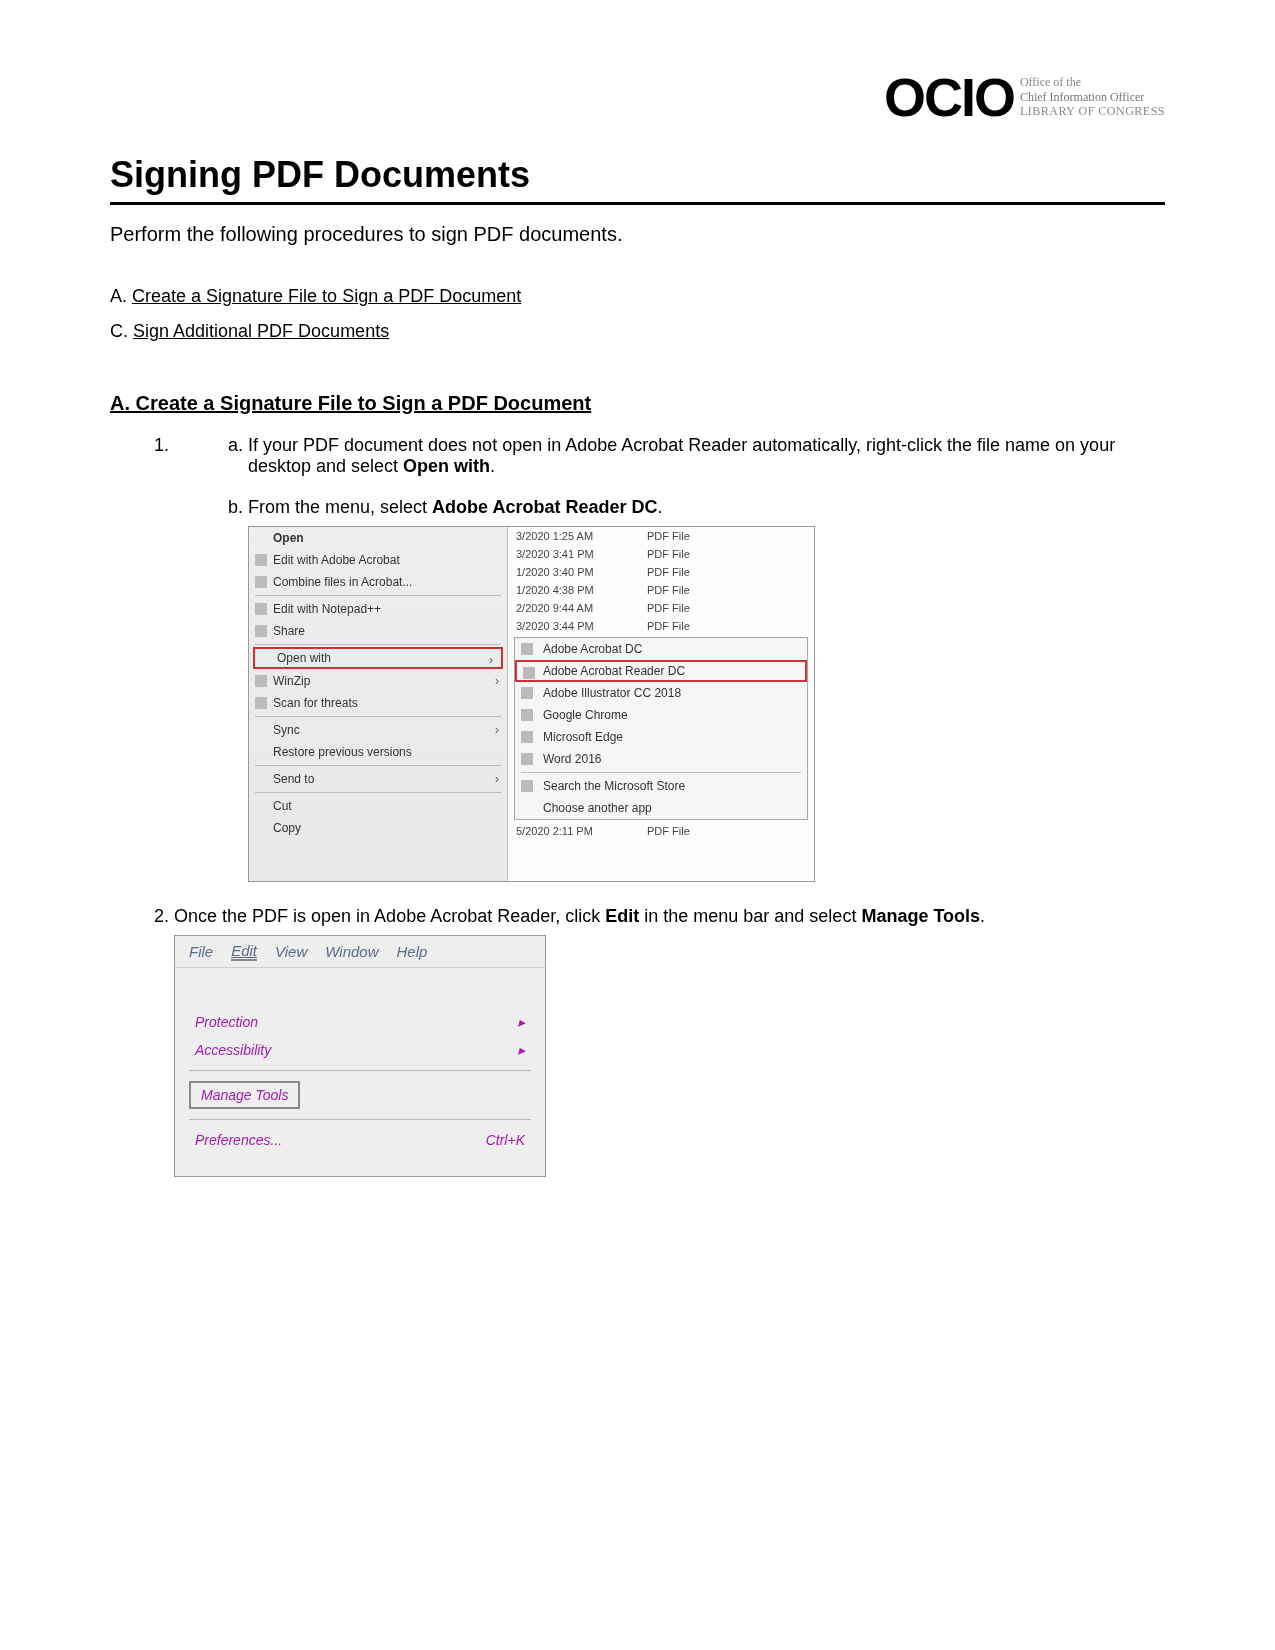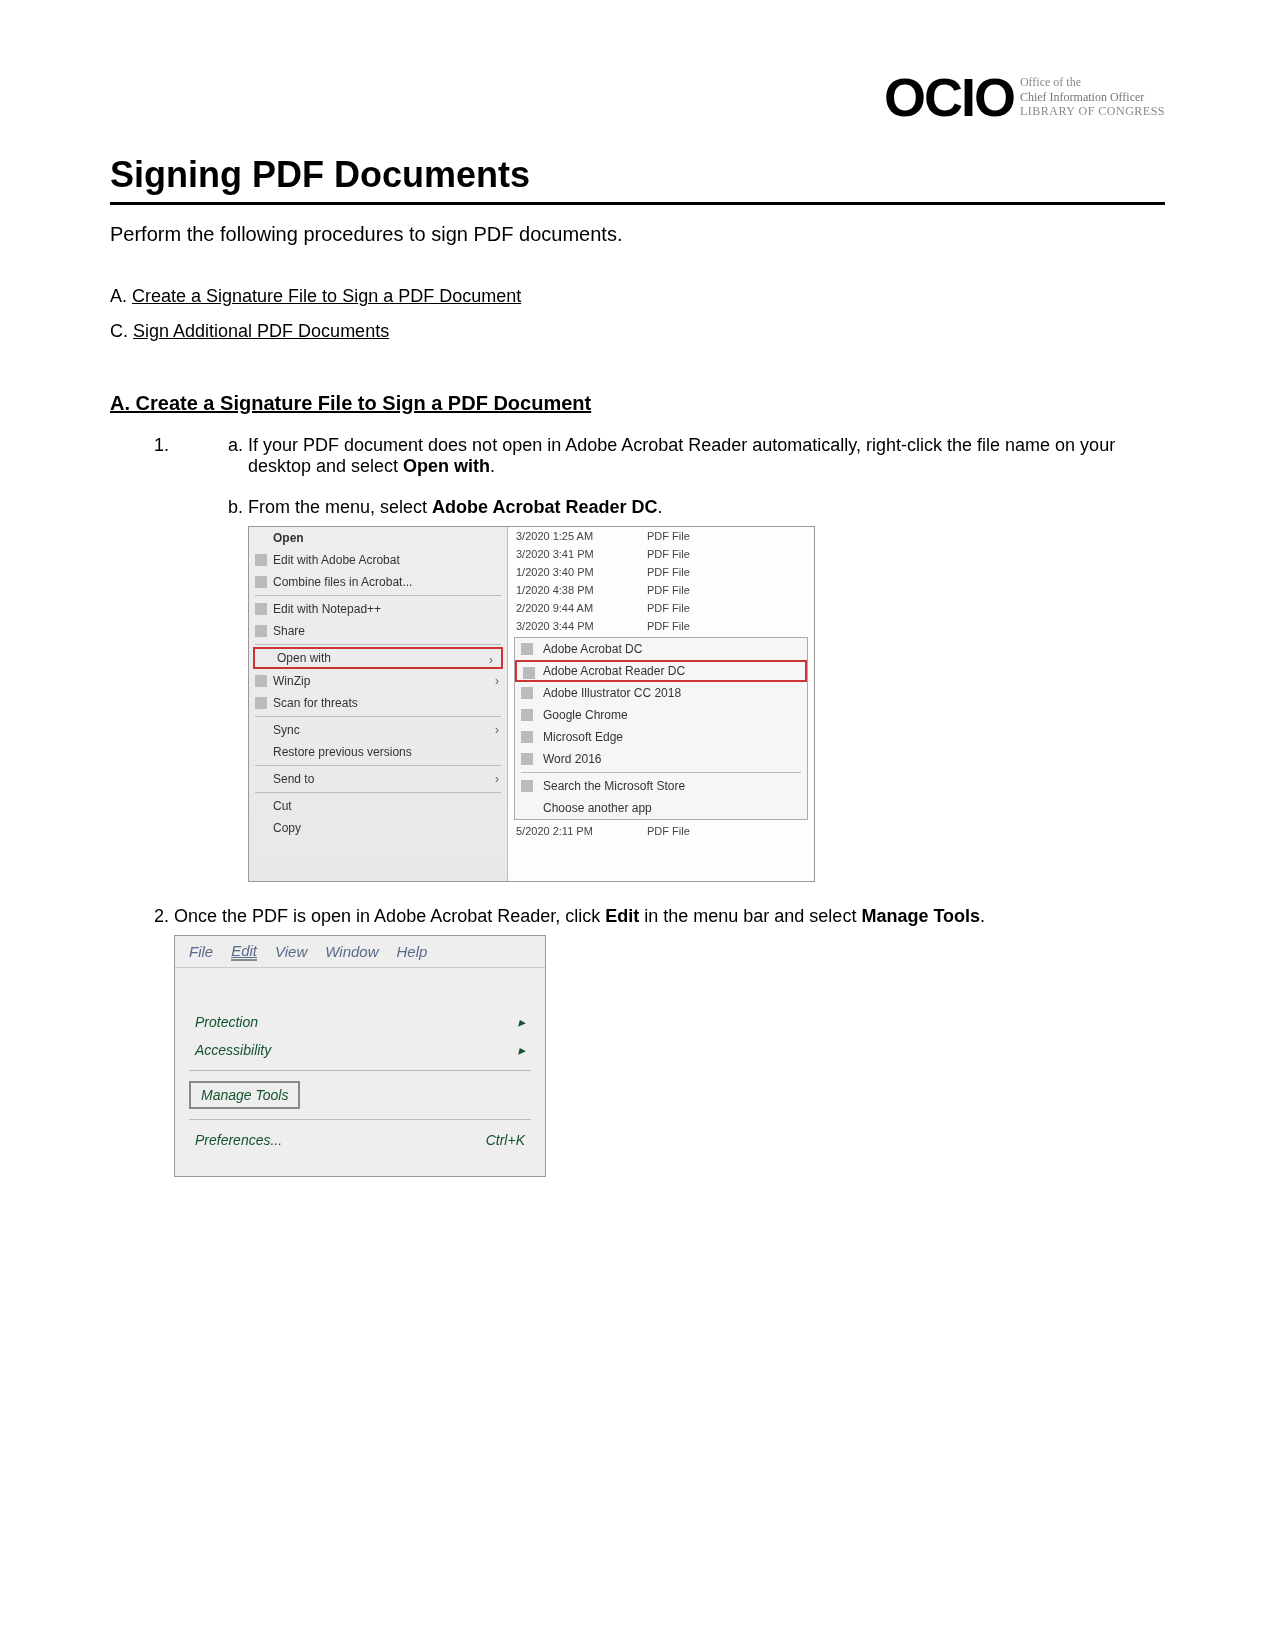--- a/index.html
+++ b/index.html
@@ -183,21 +183,21 @@
     border-bottom: 2px solid #888;
   }
   .dropdown {
     margin-top: 40px;
     padding: 0 14px;
   }
   .dd-item {
     display: flex;
     justify-content: space-between;
     padding: 6px 6px;
-    color: #14532d;
+    color: #a21caf;
     font-style: italic;
     font-size: 14px;
   }
   .dd-sep {
     border-top: 1px solid #bbb;
     margin: 6px 0;
   }
   .dd-item.boxed {
     border: 2px solid #888;
     display: inline-block;

